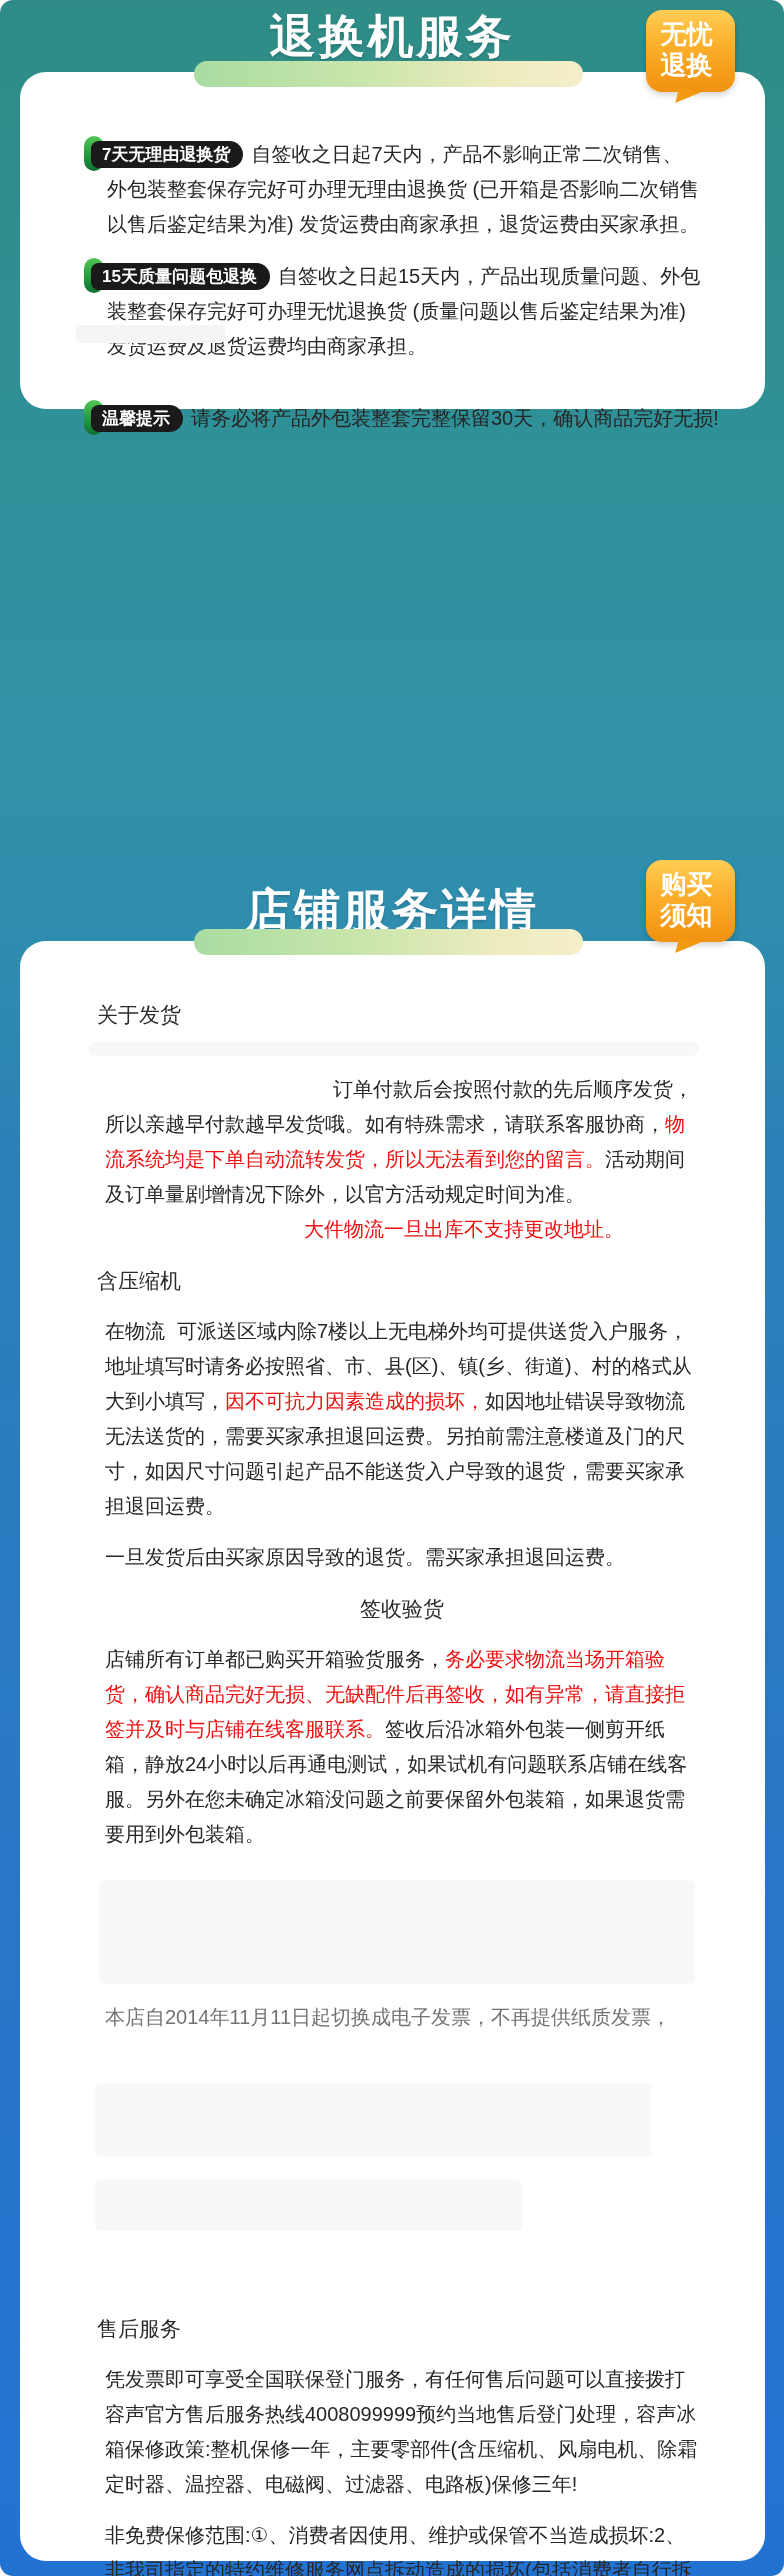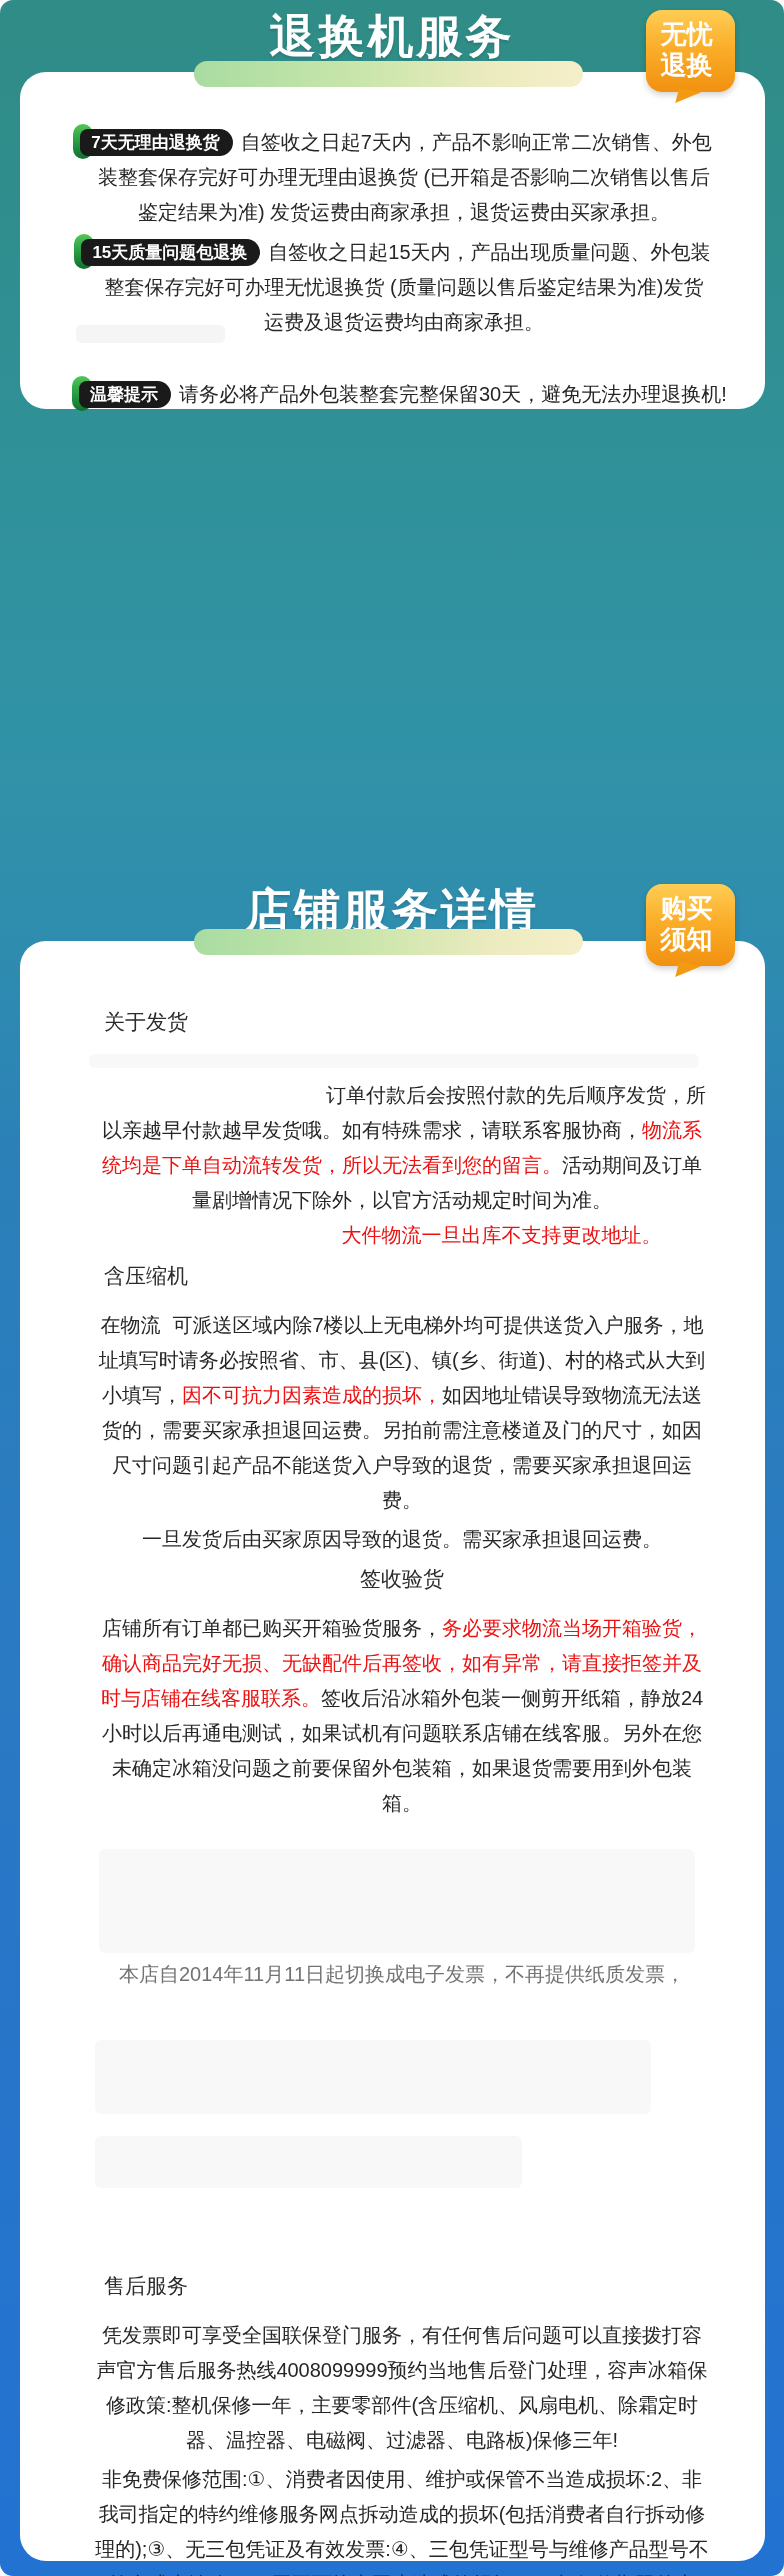--- a/index.html
+++ b/index.html
@@ -19,54 +19,54 @@
   }
   #title1{top:6px;}
   #title2{top:880px;}
   .bubble{
     position:absolute;left:646px;width:81px;z-index:5;text-align:center;
     background:linear-gradient(180deg,#FFCD55 0%,#FBAE2A 45%,#F19110 100%);
     border-radius:16px;color:#fff;font-weight:bold;font-size:26px;line-height:31px;
     padding:9px 8px 11px 0;box-shadow:0 3px 6px rgba(0,0,0,.18);
   }
   #badge1{top:10px;}
-  #badge2{top:884px;}
+  #badge2{top:860px;}
   .bubble .tail{
     position:absolute;left:27px;bottom:-11px;width:28px;height:15px;
     background:#F29B12;clip-path:polygon(8% 100%,22% 0,100% 28%);
   }
   
   .top-strip{
     position:absolute;left:194px;width:389px;height:26px;border-radius:14px;z-index:3;
     background:linear-gradient(90deg,#A9DCA1 0%,#CBE6AC 45%,#EDEBC0 78%,#F5EFC9 100%);
   }
   #strip1{top:61px;}
   #strip2{top:929px;}
   
   .card{
     position:absolute;left:20px;width:745px;background:#ffffff;border-radius:26px;z-index:2;
     box-sizing:border-box;color:#262626;
   }
   #card1{top:72px;height:337px;padding:48px 48px 0 71px;font-size:20px;line-height:35px;}
   #card2{top:941px;height:1620px;padding:48px 50px 0 69px;font-size:20px;line-height:35px;}
-  p{margin:4px;text-align:center;}
+  p{margin:16px;}
   
   .tagwrap{position:relative;display:inline-block;margin:0 8px 0 -16px;vertical-align:1px;}
   .tagwrap::before{
     content:"";position:absolute;left:-7px;top:0;bottom:0;width:20px;border-radius:10px;
     background:linear-gradient(180deg,#54C657 0%,#2BA244 45%,#0E7030 100%);
   }
   .tag{
     position:relative;display:inline-block;background:#1A1A1A;color:#ffffff;
     font-size:17px;font-weight:bold;line-height:27px;padding:0 13px 0 11px;
     border-radius:8px 14px 14px 8px;
   }
   .tip-row{margin-top:36px;white-space:nowrap;}
   
-  h3{margin:15px;font-size:21px;line-height:35px;font-weight:normal;color:#2b2b2b;}
+  h3{margin:8px;font-size:21px;line-height:35px;font-weight:normal;color:#2b2b2b;}
   .gap{display:inline-block;height:1px;}
   .ghost{background:#f4f4f4;border-radius:6px;}
   .ghost.lighter{background:#f8f8f8;}
   #ghost-c1{position:absolute;left:56px;top:253px;width:149px;height:18px;background:#f5f5f5;border-radius:5px;}
   #ghost-line{width:610px;height:14px;margin:10px 0;}
   #ghost-big1{width:596px;height:104px;margin:28px 0 0 10px;}
   #ghost-big2{width:556px;height:74px;margin:48px 0 0 6px;}
   #ghost-big3{width:427px;height:52px;margin:22px 0 0 6px;}
   .mt5{margin-top:5px;} .mt2{margin-top:2px;text-align:center;}
   #h-invoice{margin-top:37px;}
@@ -84,21 +84,21 @@
     <div>退换</div>
     <span class="tail"></span>
   </div>
 
   <div id="strip1" class="top-strip"></div>
 
   <section id="card1" class="card">
     <p><span class="tagwrap"><span class="tag">7天无理由退换货</span></span><span>自签收之日起7天内，产品不影响正常二次销售、外包装整套保存完好可办理无理由退换货 (已开箱是否影响二次销售以售后鉴定结果为准) 发货运费由商家承担，退货运费由买家承担。</span></p>
     <p><span class="tagwrap"><span class="tag">15天质量问题包退换</span></span><span>自签收之日起15天内，产品出现质量问题、外包装整套保存完好可办理无忧退换货 (质量问题以售后鉴定结果为准)发货运费及退货运费均由商家承担。</span></p>
     <div id="ghost-c1"></div>
-    <p class="tip-row"><span class="tagwrap"><span class="tag">温馨提示</span></span><span>请务必将产品外包装整套完整保留30天，避免无法办理退换机!</span></p>
+    <p class="tip-row"><span class="tagwrap"><span class="tag">温馨提示</span></span><span>请务必将产品外包装整套完整保留30天，确认商品完好无损!</span></p>
   </section>
 
   <h2 id="title2" class="hero-title">店铺服务详情</h2>
 
   <div id="badge2" class="bubble">
     <div>购买</div>
     <div>须知</div>
     <span class="tail"></span>
   </div>
 

